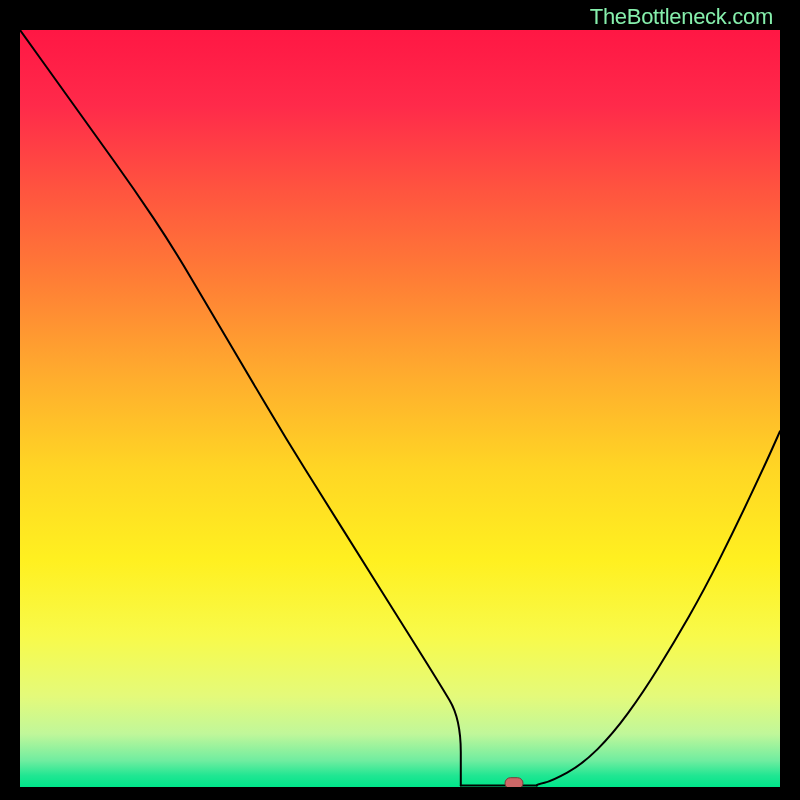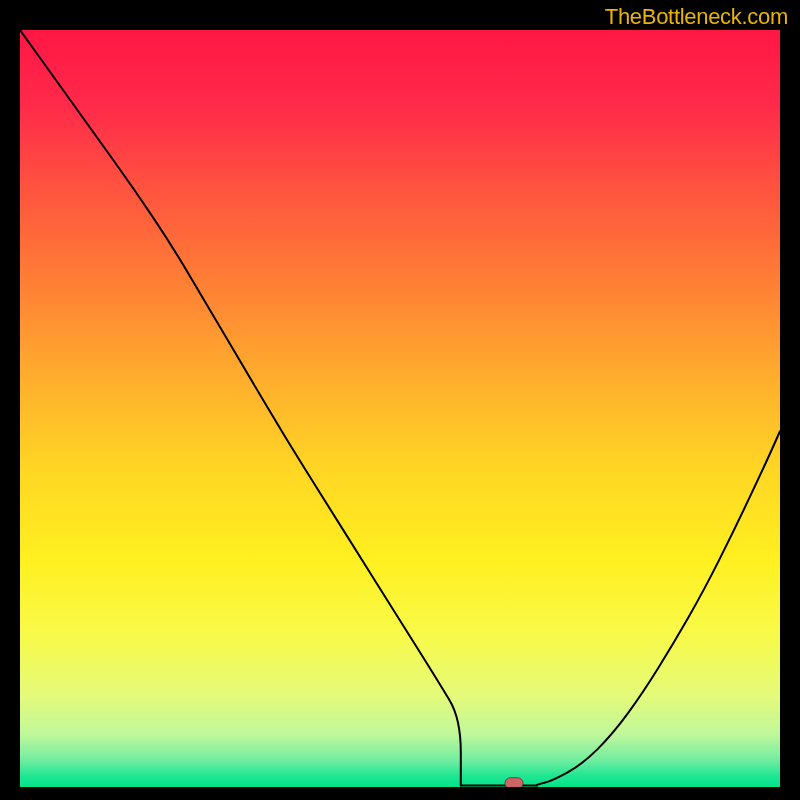--- a/index.html
+++ b/index.html
@@ -12,25 +12,25 @@
   }
   .container {
     position: relative;
     width: 800px;
     height: 800px;
     background: #000;
   }
   .watermark {
     position: absolute;
     top: 4px;
-    right: 12px;
+    right: 27px;
     font-family: Arial, Helvetica, sans-serif;
     font-size: 22px;
     font-weight: 500;
-    color: #eab308;
+    color: #86efac;
     letter-spacing: -0.3px;
     z-index: 10;
   }
   .plot-area {
     position: absolute;
     left: 20px;
     top: 30px;
     width: 760px;
     height: 757px;
     overflow: hidden;

